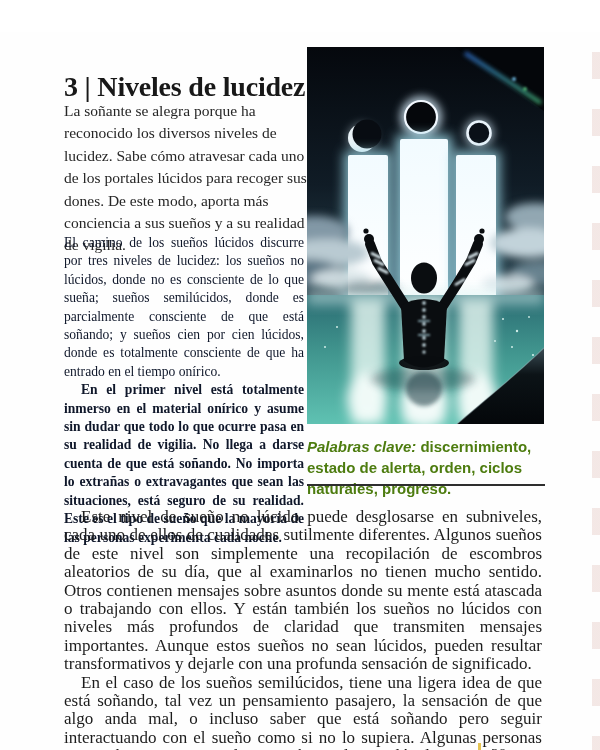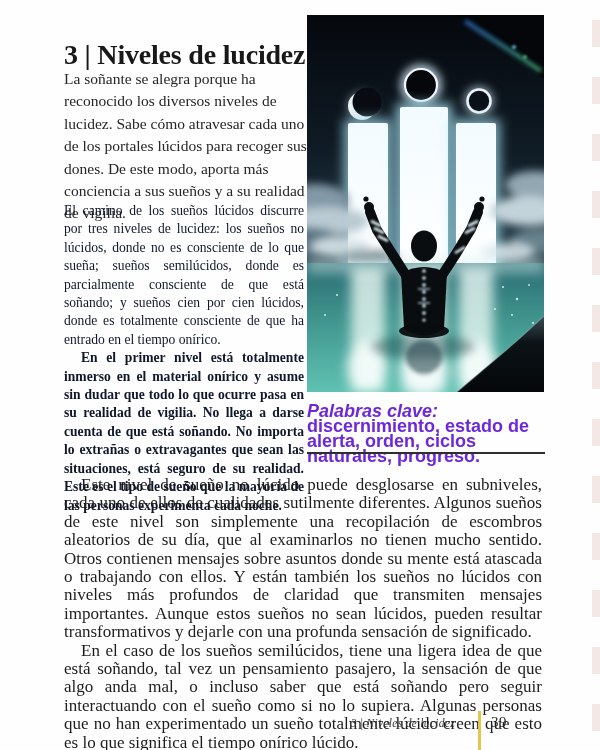--- a/index.html
+++ b/index.html
@@ -1,40 +1,40 @@
 <!DOCTYPE html>
 <html><head>
 <meta charset="utf-8">
 <style>
   html,body{margin:0;padding:0;}
   body{width:600px;height:750px;background:#ffffff;position:relative;overflow:hidden;
        font-family:"Liberation Serif", serif;color:#1e1e1e;}
-  .page{position:absolute;inset:0;background:#fefefe;}
+  .page{position:absolute;inset:0;background:#fefefe;margin-top:32px;}
 
   
   .chapter-title{position:absolute;left:64px;top:20px;font-size:28px;letter-spacing:-0.2px;
        color:#181818;white-space:nowrap;}
   .intro{position:absolute;left:64px;top:68px;width:244px;
        font-size:15.5px;line-height:22.4px;color:#262626;}
   .section-heading{position:absolute;left:64px;top:183px;width:250px;
        font-family:"Liberation Sans", sans-serif;font-weight:bold;font-size:14px;color:#101010;}
   .col-text{position:absolute;left:64px;top:202px;width:240px;
        font-size:13.6px;line-height:18.4px;text-align:justify;color:#0f172a;}
   .col-text p{margin:0;}
   .col-text p + p{text-indent:17px;font-weight:bold;}
   .full-text{position:absolute;left:64px;top:476px;width:478px;
        font-size:17px;line-height:18.4px;text-align:justify;color:#1c1c1c;}
   .full-text p{margin:0;text-indent:17px;}
 
   
   .figure{position:absolute;left:307px;top:15px;width:237px;height:377px;overflow:hidden;background:#0a1018;}
   .figure svg{display:block;}
   .figure-caption{position:absolute;left:307px;top:404px;width:238px;
-       font-family:"Liberation Sans", sans-serif;font-weight:bold;font-size:18px;
-       line-height:15px;color:#6d28d9;}
+       font-family:"Liberation Sans", sans-serif;font-weight:bold;font-size:15px;
+       line-height:21px;color:#4d7c0f;}
   .figure-caption .cap-label{font-style:italic;}
   .caption-rule{position:absolute;left:307px;top:452px;width:238px;height:2px;background:#2e2e2e;}
 
   
   .footer-ref{position:absolute;left:255px;top:717px;width:200px;text-align:right;
        font-style:italic;font-size:11.5px;color:#3a3a3a;letter-spacing:0.3px;}
   .footer-bar{position:absolute;left:478px;top:711px;width:3px;height:39px;background:#e5c451;}
   .page-number{position:absolute;left:491px;top:714px;width:34px;font-size:15px;
        color:#2b2b2b;font-weight:normal;letter-spacing:0.5px;}
 

